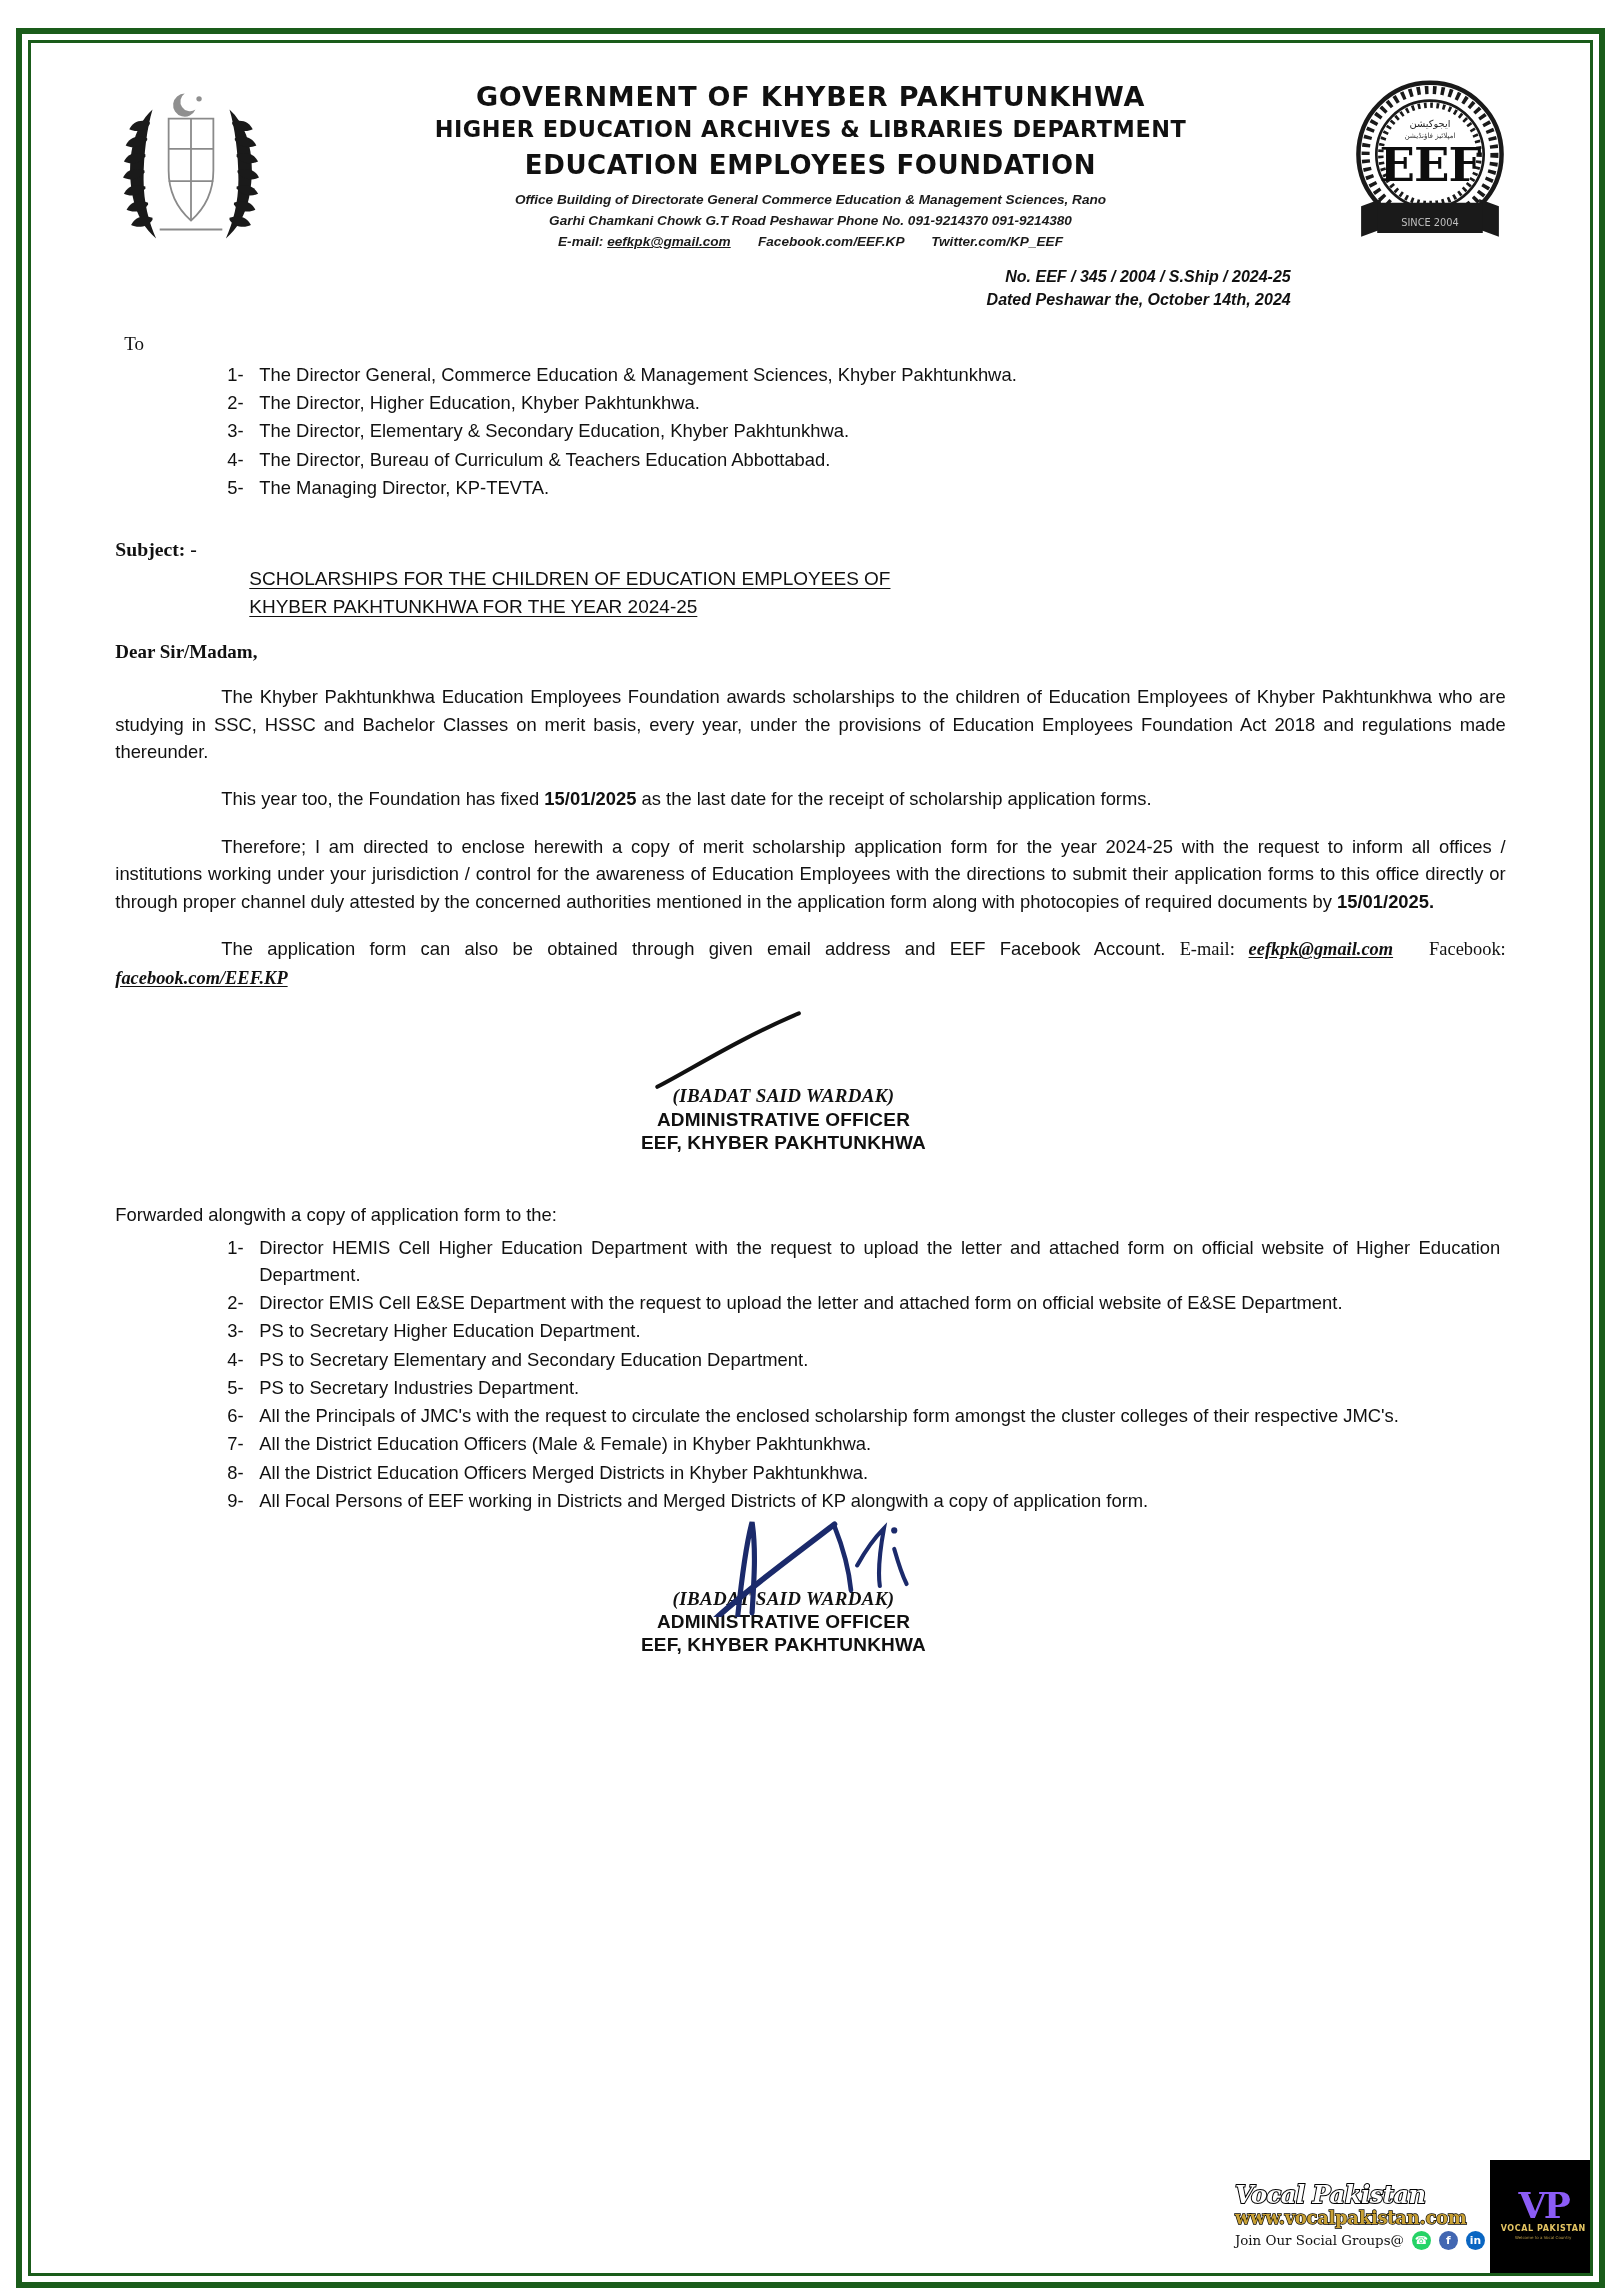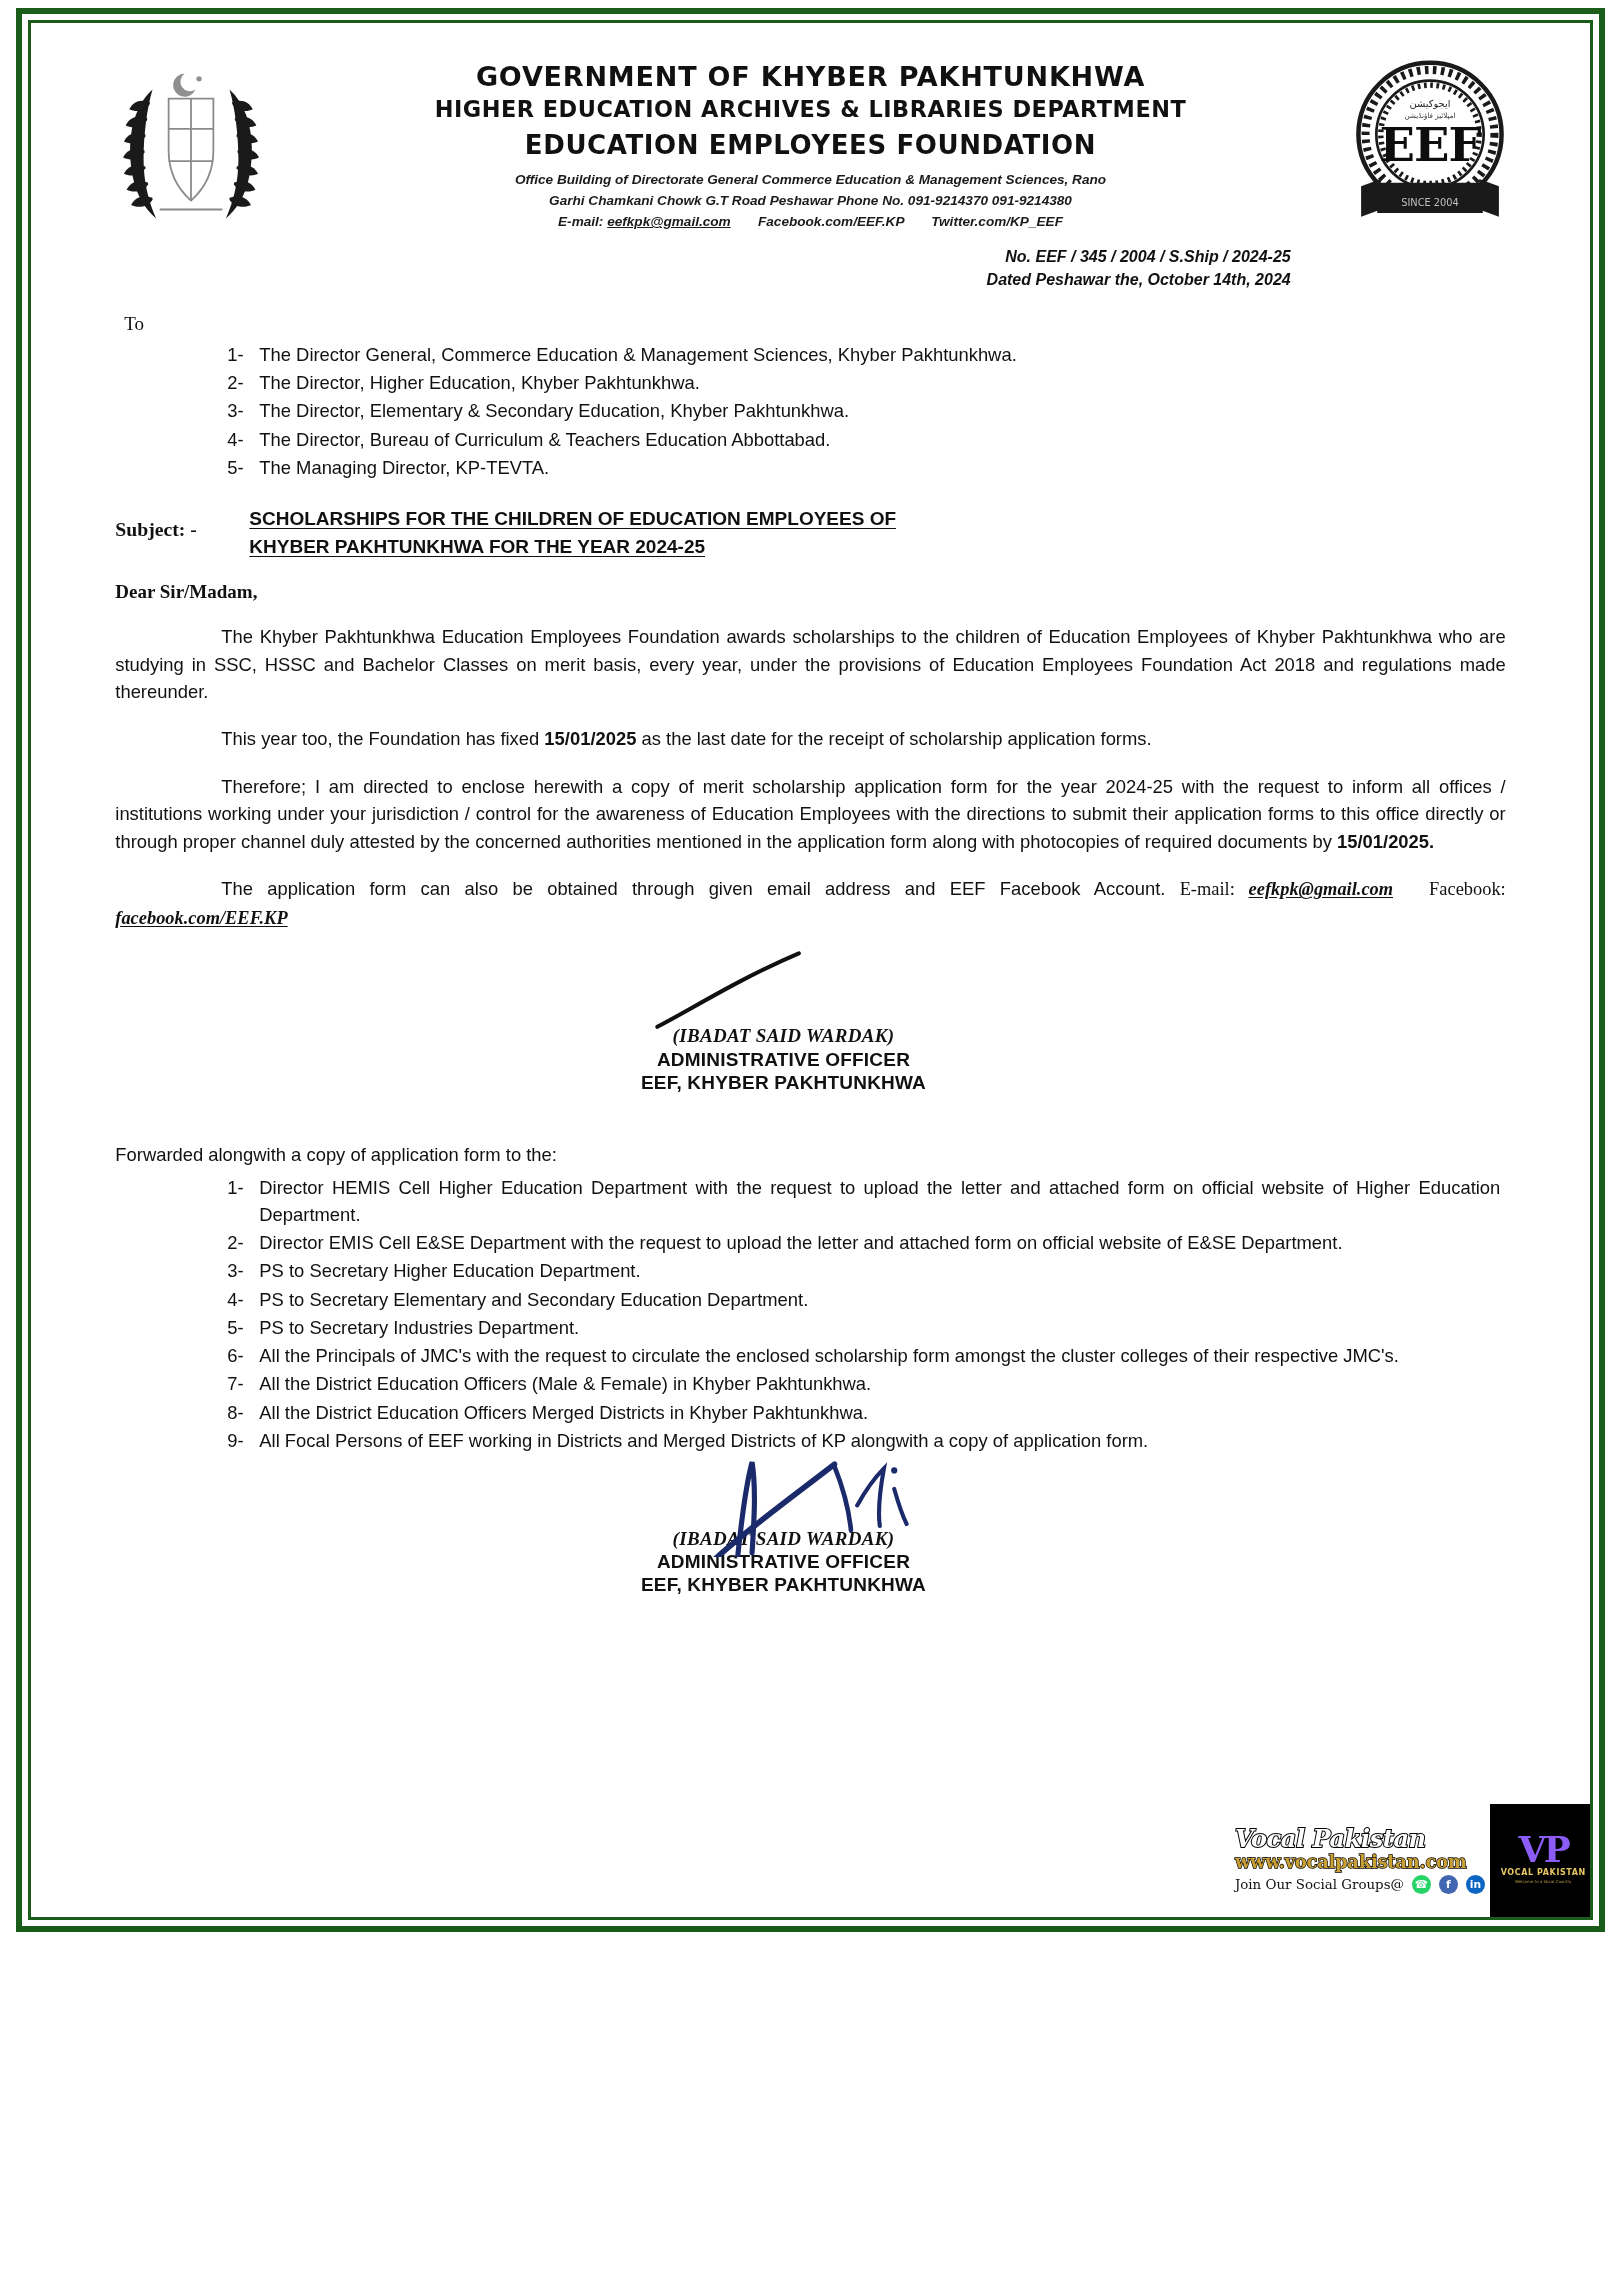--- a/index.html
+++ b/index.html
@@ -11,22 +11,22 @@
     width: 1621px; height: 2293px;
     font-family: "Liberation Sans", sans-serif;
     color: #111;
     position: relative;
     overflow: hidden;
   }
 
   
   .page-frame {
     position: absolute;
-    top: 8px; left: 16px;
-    width: 1589px; height: 1924px;
+    top: 28px; left: 16px;
+    width: 1589px; height: 2260px;
     border: 6.3px solid #1a5c1a;
     padding: 6.3px;
     background: #fff;
   }
   .page-frame-inner {
     width: 100%; height: 100%;
     border: 3.6px solid #1a5c1a;
     padding: 0;
     background: #fff;
     position: relative;
@@ -146,24 +146,25 @@
   .subject-label {
     flex: 0 0 134px;
     font-family: "Liberation Serif", serif;
     font-weight: bold;
     font-size: 19.7px;
     padding-top: 1.8px;
     margin-top: 12px;
   }
   .subject-text {
     flex: 1 1 auto;
-    font-weight: bold;
+    font-weight: normal;
     font-size: 19px;
     line-height: 1.5;
     max-width: 905px;
+    margin-top: 40px;
   }
   .subject-text span {
     display: block;
     text-decoration: underline;
     text-underline-offset: 2.7px;
   }
 
   .salutation {
     font-family: "Liberation Serif", serif;
     font-weight: bold;

